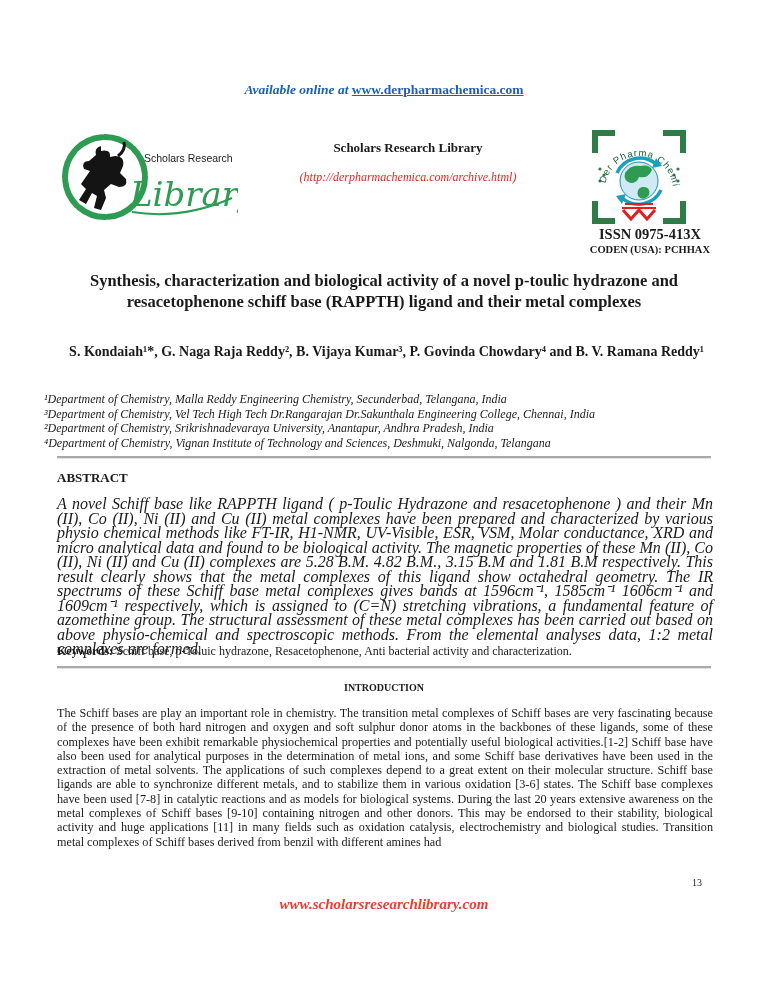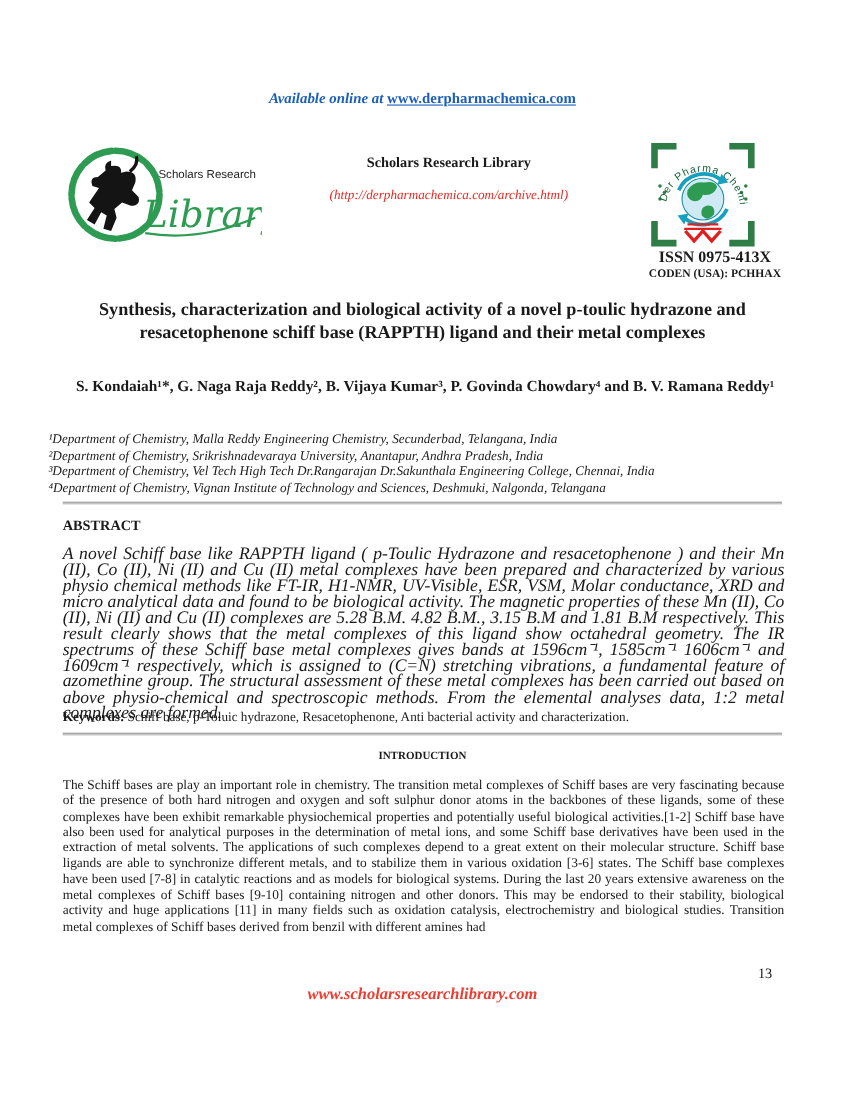--- a/index.html
+++ b/index.html
@@ -41,21 +41,21 @@
   .abstract{position:absolute;top:497px;left:57px;width:656px;font-style:italic;
             font-size:16px;line-height:14.5px;text-align:justify;}
   .keywords{position:absolute;top:644px;left:57px;width:656px;font-size:12px;}
   .keywords .kw-label{font-weight:bold;}
 
   .intro-h{position:absolute;top:682px;left:57px;width:654px;text-align:center;
            font-size:10px;font-weight:bold;}
   .intro{position:absolute;top:706px;left:57px;width:656px;font-size:12.2px;
          line-height:14.3px;text-align:justify;}
 
-  .pagenum{position:absolute;top:877px;right:66px;font-size:13px;margin-left:43px;}
+  .pagenum{position:absolute;top:877px;right:66px;font-size:10px;margin-left:43px;}
   .footer-url{position:absolute;top:896px;left:0;width:100%;text-align:center;
               font-size:15px;font-weight:bold;font-style:italic;color:#ef3b30;}
   .footer-url span{cursor:pointer;}
 </style>
 </head>
 <body>
 
 <div class="page">
 
   <div class="avail">
@@ -125,22 +125,22 @@
 
   <div class="issn">
     <div class="issn-no">ISSN 0975-413X</div>
     <div class="coden">CODEN (USA): PCHHAX</div>
   </div>
 
   <div class="title">Synthesis, characterization and biological activity of a novel p-toulic hydrazone and resacetophenone schiff base (RAPPTH) ligand and their metal complexes</div>
   <div class="authors">S. Kondaiah¹*, G. Naga Raja Reddy², B. Vijaya Kumar³, P. Govinda Chowdary⁴ and B. V. Ramana Reddy¹</div>
   <div class="affils">
     <div>¹Department of Chemistry,  Malla Reddy Engineering Chemistry, Secunderbad, Telangana, India</div>
+    <div>³Department of Chemistry, Vel Tech High Tech Dr.Rangarajan Dr.Sakunthala Engineering College, Chennai, India</div>
     <div>²Department of Chemistry, Srikrishnadevaraya University, Anantapur, Andhra Pradesh, India</div>
-    <div>³Department of Chemistry, Vel Tech High Tech Dr.Rangarajan Dr.Sakunthala Engineering College, Chennai, India</div>
     <div>⁴Department of Chemistry, Vignan Institute of Technology and Sciences, Deshmuki, Nalgonda, Telangana</div>
   </div>
 
   <div class="rule rule1"></div>
 
   <div class="abstract-h">ABSTRACT</div>
   <div class="abstract">A novel Schiff base like RAPPTH ligand ( p-Toulic Hydrazone  and resacetophenone ) and their Mn (II), Co (II), Ni (II) and Cu (II) metal complexes have been prepared and characterized by various physio chemical methods like FT-IR, H1-NMR, UV-Visible, ESR, VSM, Molar conductance, XRD and micro analytical data and found to be biological activity. The magnetic properties of these Mn (II), Co (II), Ni (II) and Cu (II) complexes are 5.28 B.M. 4.82 B.M., 3.15 B.M and 1.81 B.M respectively. This result clearly shows  that the metal complexes of this ligand show octahedral geometry. The IR spectrums of these Schiff base metal complexes gives  bands at 1596cm⁻¹, 1585cm⁻¹ 1606cm⁻¹ and 1609cm⁻¹ respectively, which is assigned to (C=N) stretching vibrations, a fundamental feature of azomethine group. The structural assessment of these metal complexes has been carried out based on above physio-chemical and spectroscopic methods. From the elemental analyses data, 1:2 metal complexes are formed.</div>
 
   <div class="keywords">
     <span class="kw-label">Keywords:</span><span> Schiff base, p-Toluic hydrazone, Resacetophenone, Anti bacterial activity and characterization.</span>

